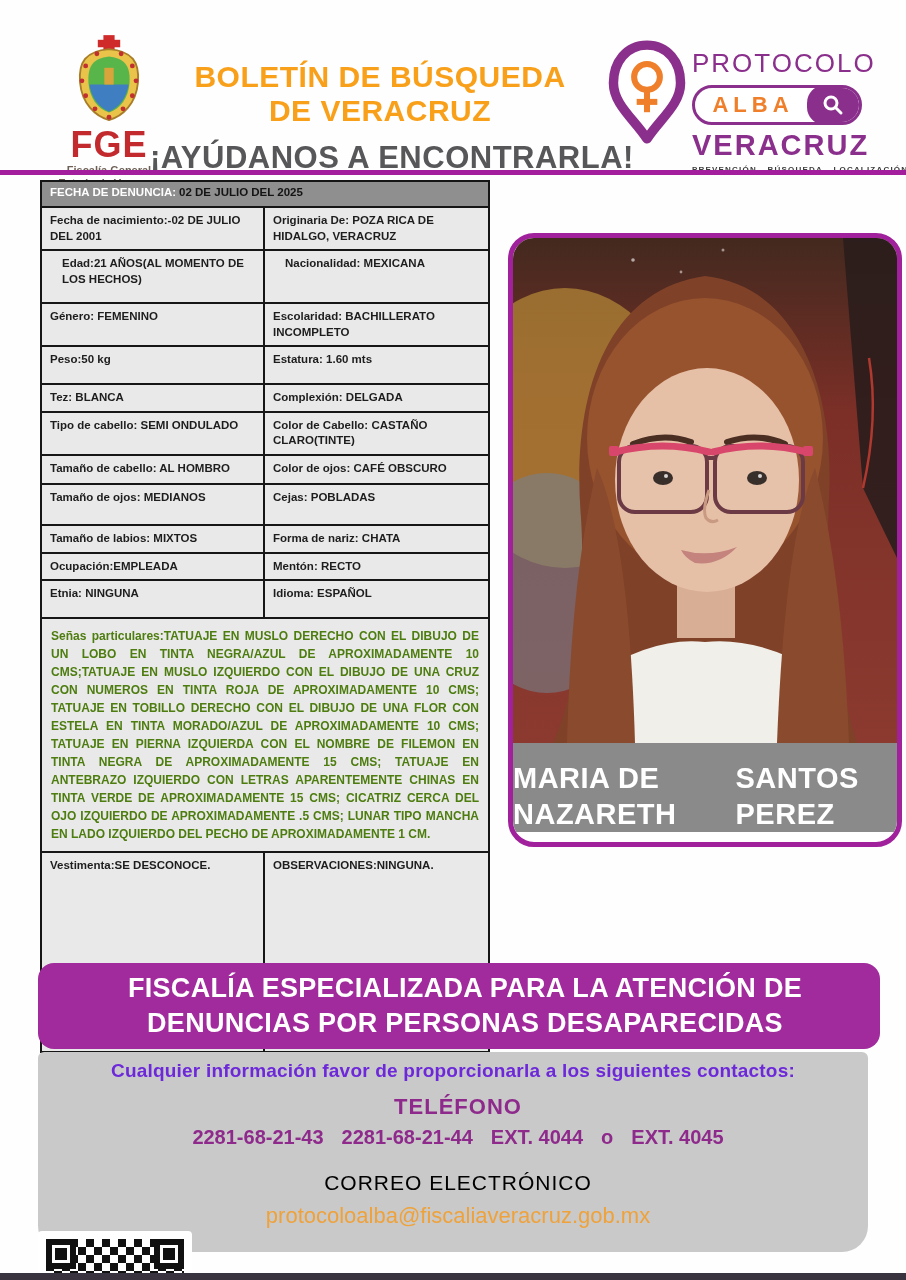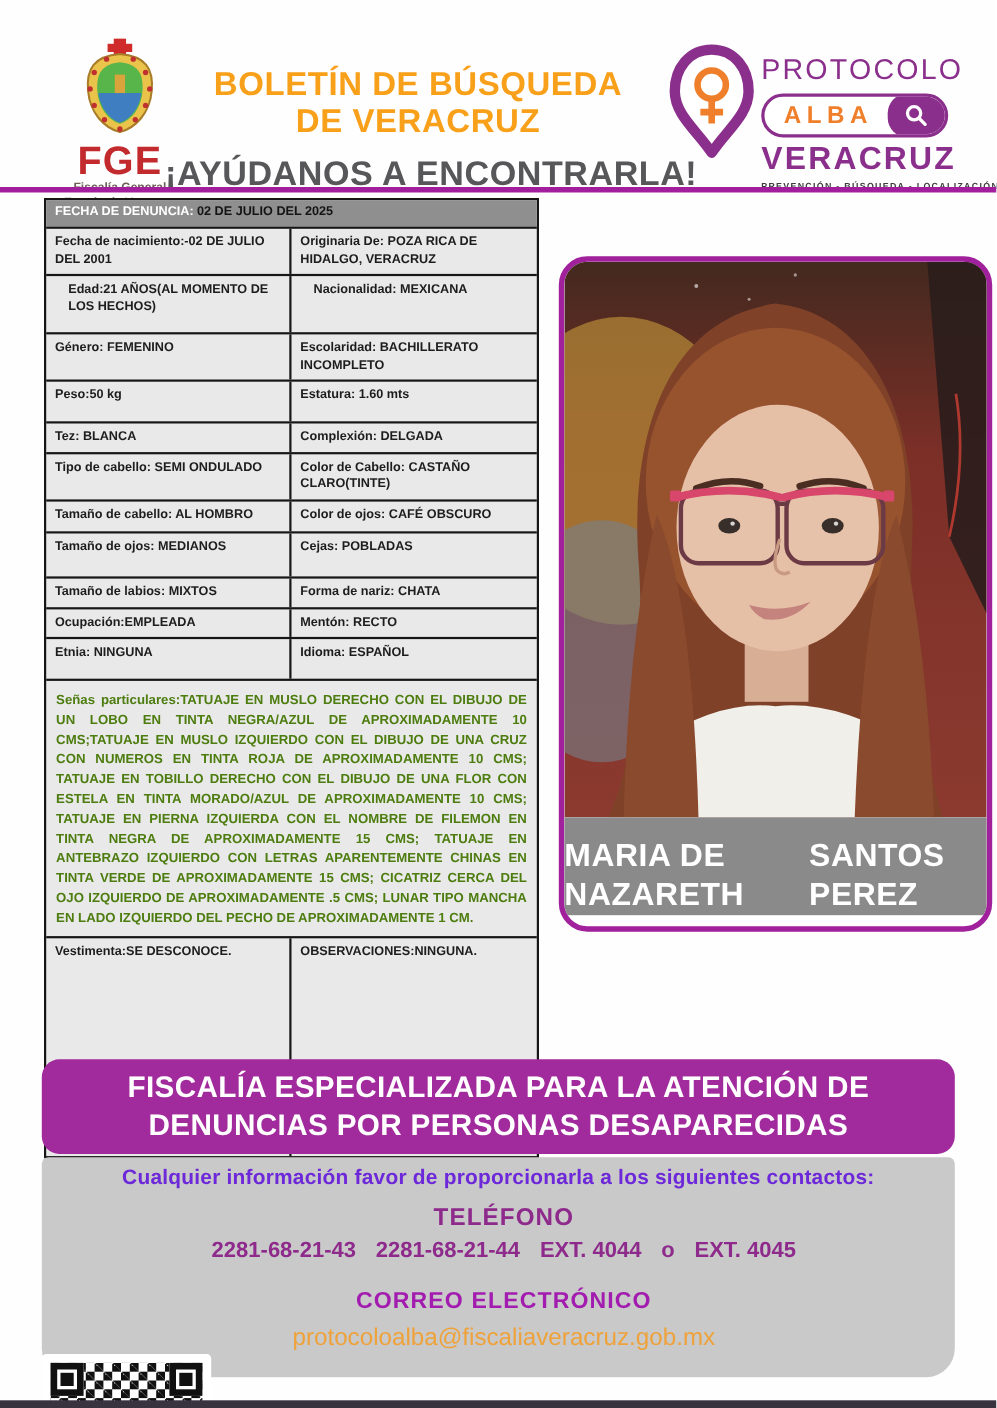--- a/index.html
+++ b/index.html
@@ -39,29 +39,29 @@
   .rw11 .tcell{min-height:155px;} .rw12 .tcell{min-height:33px;}
   .senas{border-top:2px solid #161616;padding:8px 9px;font-size:12px;font-weight:bold;color:#4d7c0f;line-height:1.5;text-align:justify;min-height:140px;}
 
   
   .photo-card{position:absolute;left:508px;top:233px;width:384px;height:604px;border:5px solid #a0219b;border-radius:26px;overflow:hidden;background:#fff;box-sizing:content-box;}
   .photo{width:384px;height:505px;display:block;}
   .name-plate{width:100%;height:89px;background:#8a8a8a;display:flex;flex-direction:row;align-items:flex-end;justify-content:center;}
   .name-line{color:#ffffff;font-weight:bold;font-size:29px;line-height:1.25;letter-spacing:0.5px;}
 
   
-  .banner{position:absolute;left:38px;top:963px;width:830px;height:86px;background:#a12a9c;border-radius:16px;display:flex;flex-direction:column;align-items:center;justify-content:center;}
+  .banner{position:absolute;left:38px;top:963px;width:830px;height:86px;background:#a12a9c;border-radius:16px;display:flex;flex-direction:column;align-items:center;justify-content:center;padding-left:12px;}
   .banner .bline{color:#ffffff;font-weight:bold;font-size:27px;line-height:1.3;letter-spacing:0.3px;white-space:nowrap;}
   .contact-box{position:absolute;left:38px;top:1052px;width:830px;height:200px;background:#c9c9c9;border-radius:6px 6px 26px 26px;box-sizing:border-box;padding-top:8px;}
   .contact-intro{text-align:center;color:#6d28d9;font-weight:bold;font-size:19px;letter-spacing:0.2px;}
   .contact-row{display:flex;margin-top:2px;flex-direction:column;}
   .contact-texts{flex:1;text-align:center;padding-left:10px;}
   .tel-label{color:#8e2a8b;font-weight:bold;font-size:22px;letter-spacing:1px;margin-top:10px;}
   .tel-nums{color:#8e2a8b;font-weight:bold;font-size:20px;margin-top:6px;display:flex;justify-content:center;gap:18px;white-space:nowrap;}
-  .mail-label{color:#a21caf;font-weight:bold;font-size:21px;letter-spacing:1px;margin-top:22px;}
+  .mail-label{color:#000000;font-weight:normal;font-size:21px;letter-spacing:1px;margin-top:22px;}
   .mail-value{color:#efa23a;font-size:22px;margin-top:8px;}
   .qr-box{width:154px;height:154px;background:#ffffff;border-radius:4px;margin-right:56px;margin-top:2px;padding:8px;box-sizing:border-box;border-bottom:4px solid #5a5a5a;}
   .qr{position:relative;width:138px;height:134px;
       background-image:
         linear-gradient(45deg,#111 25%,transparent 25%,transparent 75%,#111 75%),
         linear-gradient(45deg,#111 25%,transparent 25%,transparent 75%,#111 75%);
       background-size:16px 16px;background-position:0 0,8px 8px;background-color:#fff;}
   .finder{position:absolute;width:30px;height:30px;background:#fff;border:6px solid #111;box-sizing:border-box;}
   .finder::after{content:"";position:absolute;left:3px;top:3px;width:12px;height:12px;background:#111;}
   .f-tl{left:0;top:0;} .f-tr{right:0;top:0;} .f-bl{left:0;bottom:0;}

